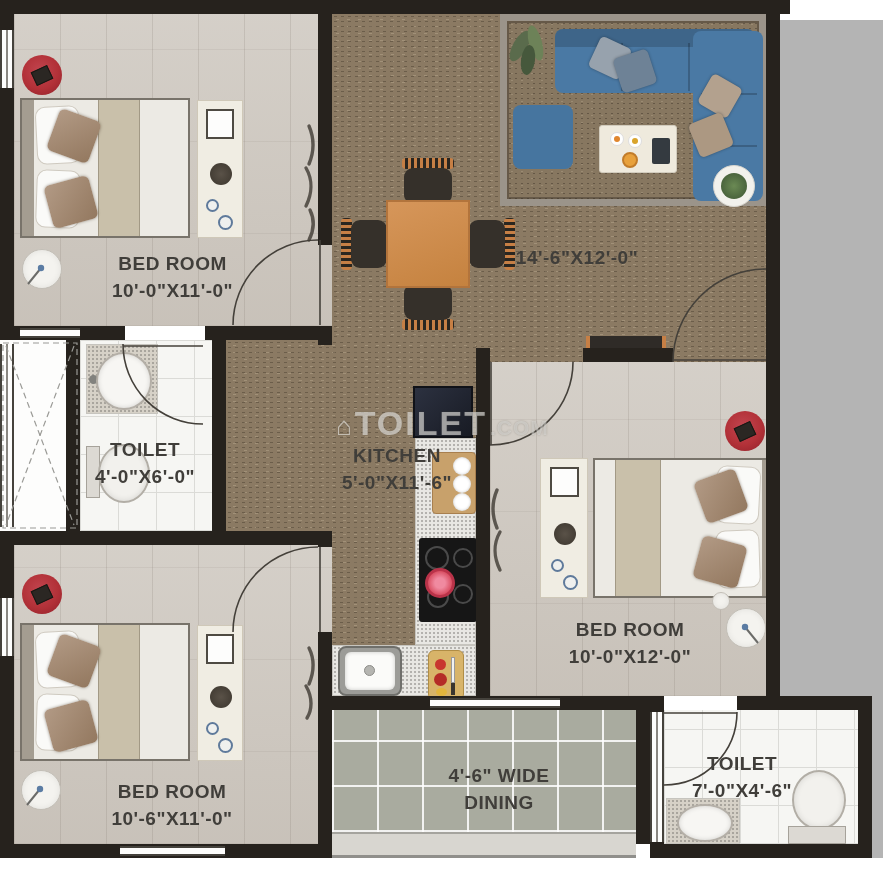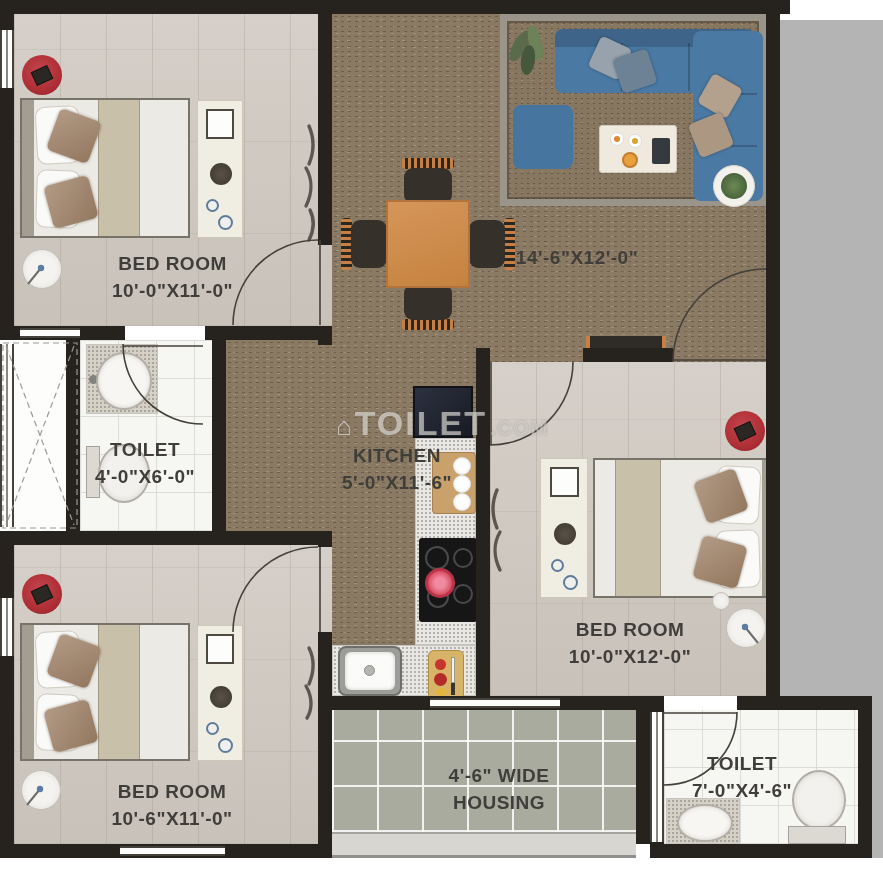--- a/index.html
+++ b/index.html
@@ -312,21 +312,21 @@
   <div class="label" style="left:545px;top:616px;width:170px;">
     <span>BED ROOM</span>
     <span>10'-0"X12'-0"</span>
   </div>
   <div class="label" style="left:82px;top:778px;width:180px;">
     <span>BED ROOM</span>
     <span>10'-6"X11'-0"</span>
   </div>
   <div class="label" style="left:419px;top:762px;width:160px;">
     <span>4'-6" WIDE</span>
-    <span>HOUSING</span>
+    <span>DINING</span>
   </div>
   <div class="label" style="left:662px;top:750px;width:160px;">
     <span>TOILET</span>
     <span>7'-0"X4'-6"</span>
   </div>
 
   <div class="watermark" style="left:336px;top:404px;">
     <span class="wm-house">⌂</span>
     <span class="wm-main">TOILET</span>
     <span class="wm-tld">.COM</span>

